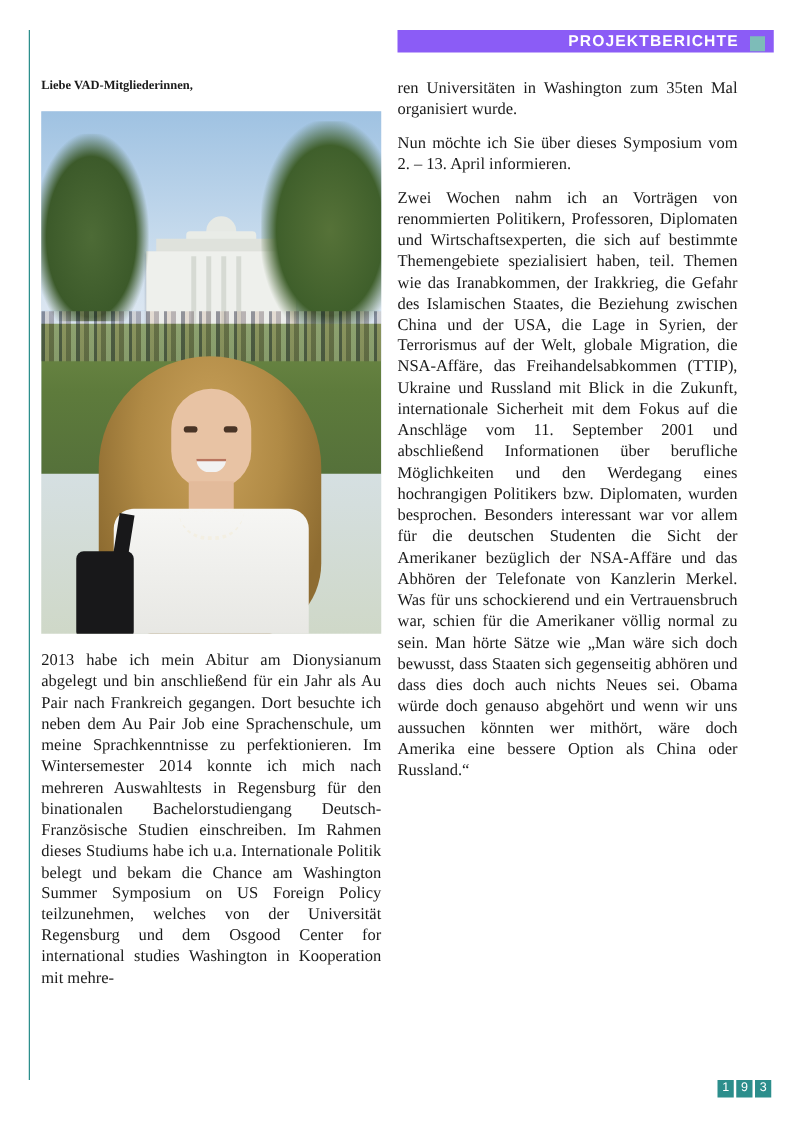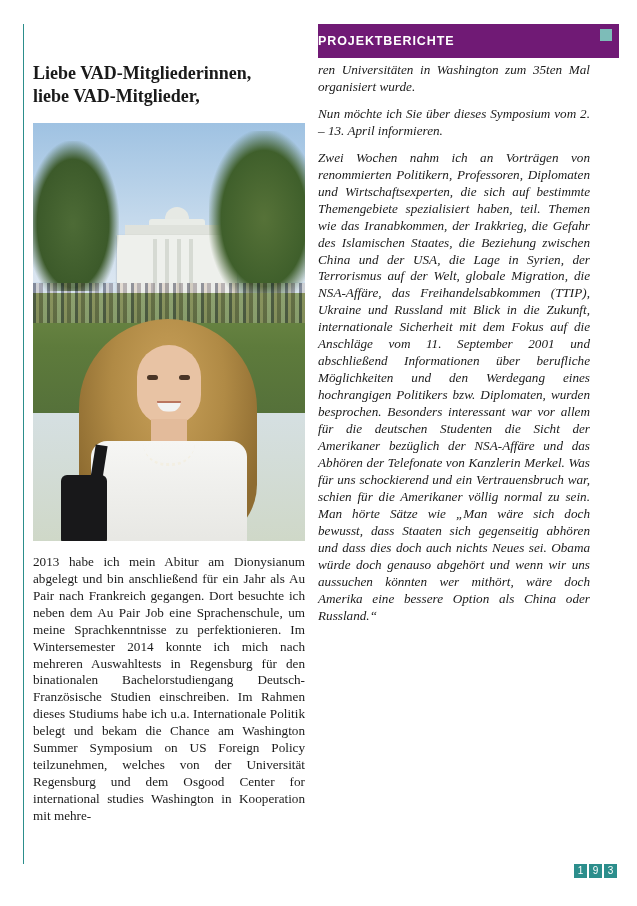--- a/index.html
+++ b/index.html
@@ -22,24 +22,25 @@
     width: 637px;
     height: 906px;
   }
 
   
   .header {
     position: absolute;
     left: 318px;
     top: 24px;
     width: 301px;
-    height: 34px;
-    background: #701a75;
+    height: 18px;
+    background: #8b5cf6;
     display: flex;
     align-items: center;
+    justify-content: flex-end;
   }
   .header-title {
     color: #ffffff;
     font-family: "Liberation Sans", sans-serif;
     font-size: 12.5px;
     font-weight: bold;
     letter-spacing: 0.9px;
     padding-right: 28px;
     white-space: nowrap;
   }
@@ -67,26 +68,26 @@
     position: absolute;
     top: 62px;
     width: 272px;
     font-size: 13.2px;
     line-height: 1.285;
     text-align: justify;
     text-justify: inter-word;
     hyphens: manual;
   }
   .col-left { left: 33px; }
-  .col-right { left: 318px; font-style: italic; }
+  .col-right { left: 318px; }
 
   .salutation {
     font-family: "Liberation Serif", serif;
     font-weight: bold;
-    font-size: 18px;
+    font-size: 10px;
     line-height: 1.3;
     margin: 0 0 14px 0;
     text-align: left;
   }
 
   
   .photo {
     width: 272px;
     height: 418px;
     margin: 0 0 13px 0;
@@ -221,21 +222,20 @@
 
   <div class="header">
     <div class="header-title">PROJEKTBERICHTE</div>
     <div class="header-square"></div>
   </div>
 
   <div class="col col-left">
 
     <div class="salutation">
       <div>Liebe VAD-Mitgliederinnen,</div>
-      <div>liebe VAD-Mitglieder,</div>
     </div>
 
     <div class="photo">
       <div class="ph-sky"></div>
       <div class="ph-dome"></div>
       <div class="ph-portico"></div>
       <div class="ph-house-roof"></div>
       <div class="ph-house"></div>
       <div class="ph-col" style="left:120px"></div>
       <div class="ph-col" style="left:132px"></div>

